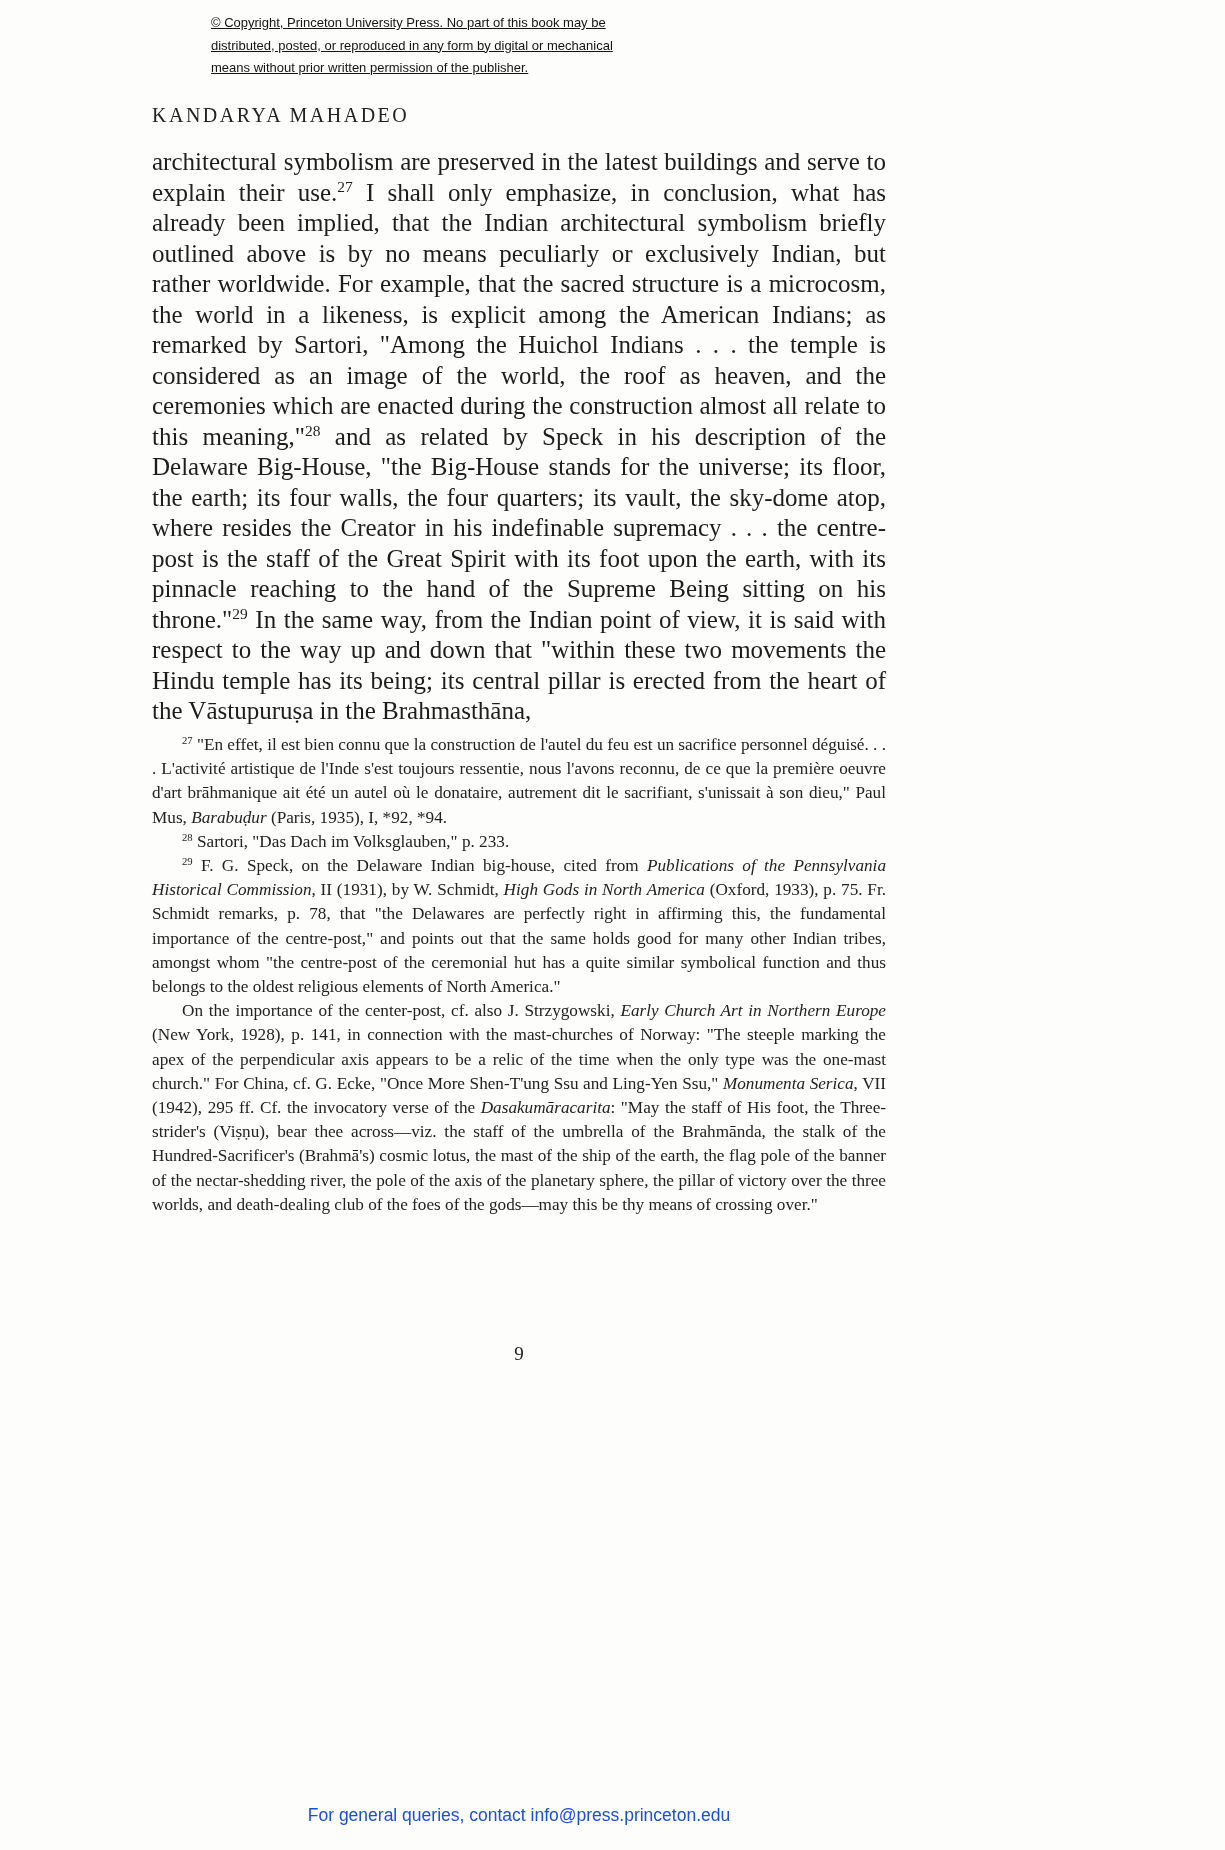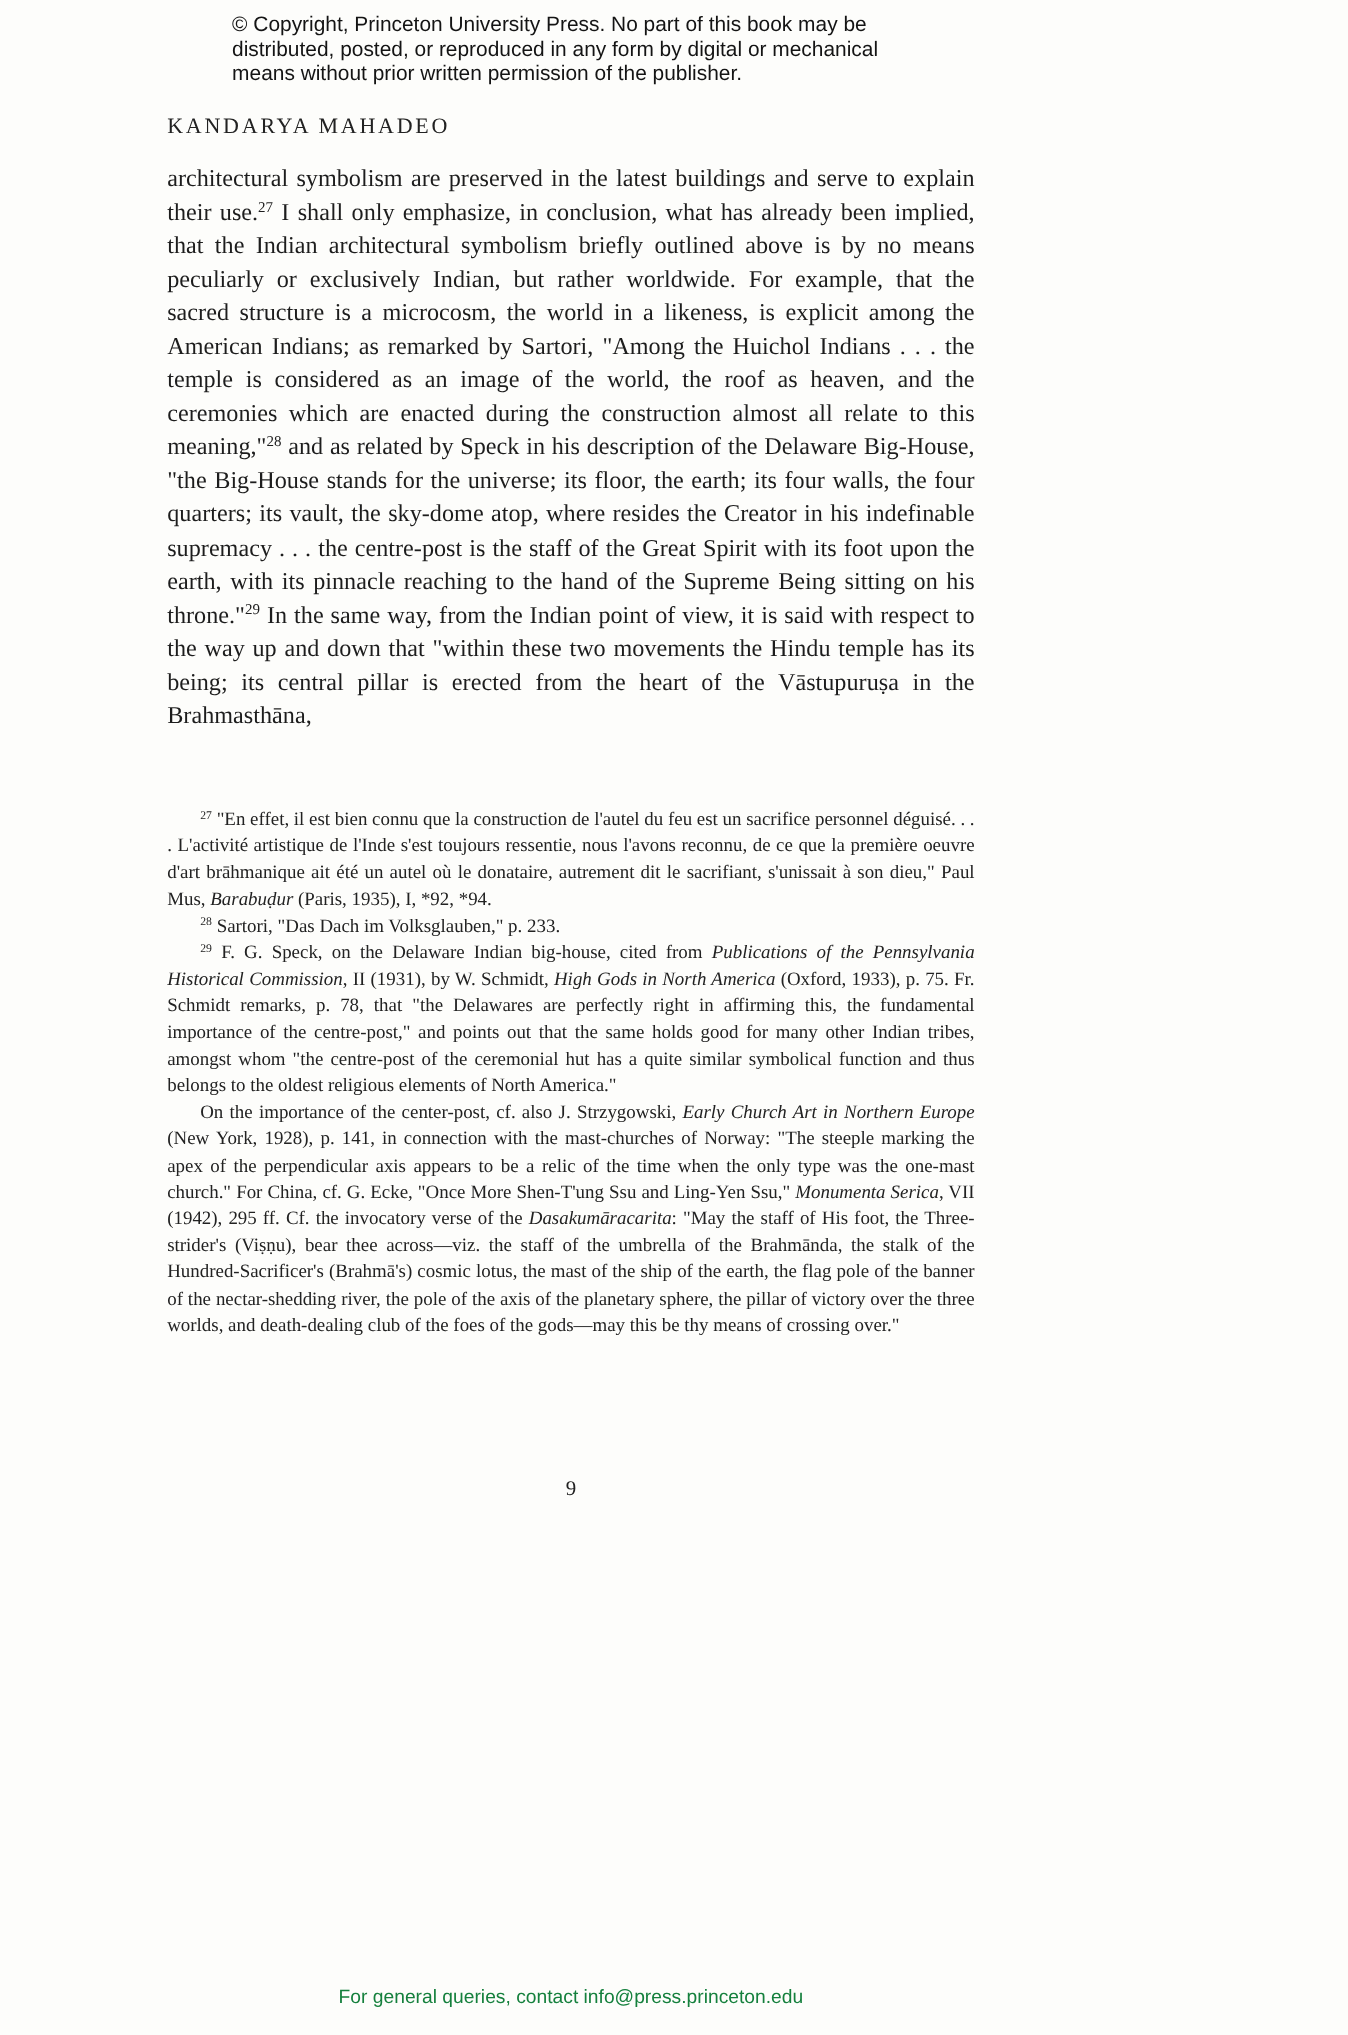--- a/index.html
+++ b/index.html
@@ -12,41 +12,42 @@
     font-family: "Liberation Serif", serif;
     color: #1f1f1f;
     overflow: hidden;
   }
   .copyright {
     position: absolute;
     left: 211px;
     top: 12px;
     max-width: 650px;
     font-family: "Liberation Sans", sans-serif;
-    font-size: 19px;
+    font-size: 13px;
     line-height: 22.5px;
     color: #141414;
     white-space: pre-line;
+    text-decoration: underline;
   }
   .running-head {
     position: absolute;
     left: 152px;
     top: 104px;
     width: 734px;
     text-align: left;
     font-size: 20px;
     letter-spacing: 2.5px;
     color: #222;
   }
   .body-text {
     position: absolute;
     left: 152px;
     top: 147px;
     width: 734px;
-    font-size: 22px;
+    font-size: 25px;
     line-height: 30.5px;
     text-align: justify;
     color: #1d1d1d;
   }
   sup {
     font-size: 62%;
     line-height: 0;
     vertical-align: 0.55em;
   }
   .footnotes {
@@ -71,21 +72,21 @@
     color: #222;
   }
   .footer-note {
     position: absolute;
     left: 152px;
     top: 1805px;
     width: 734px;
     text-align: center;
     font-family: "Liberation Sans", sans-serif;
     font-size: 17.5px;
-    color: #15803d;
+    color: #1d4ed8;
   }
 </style>
 </head>
 <body>
 
 <div class="page">
 
   <div class="copyright">© Copyright, Princeton University Press. No part of this book may be
 distributed, posted, or reproduced in any form by digital or mechanical
 means without prior written permission of the publisher.</div>

